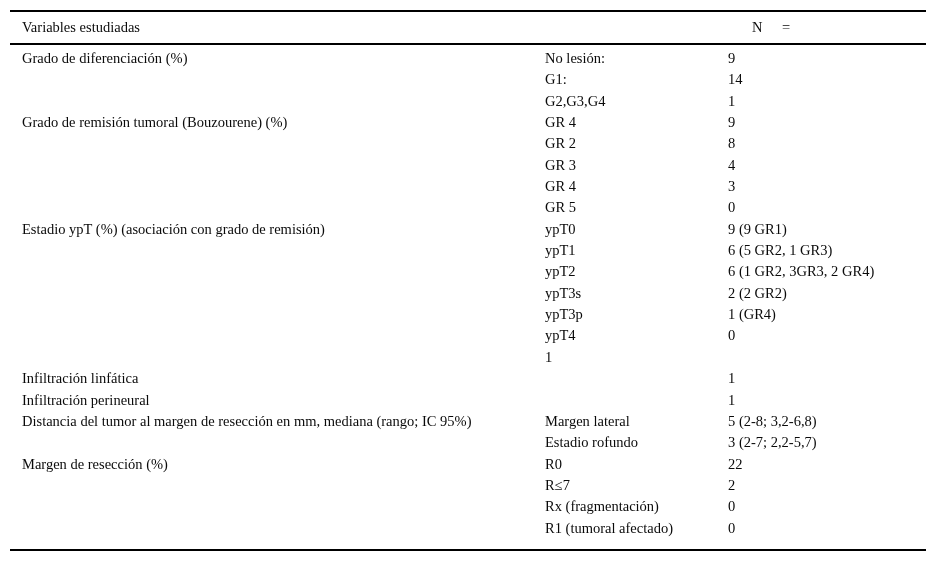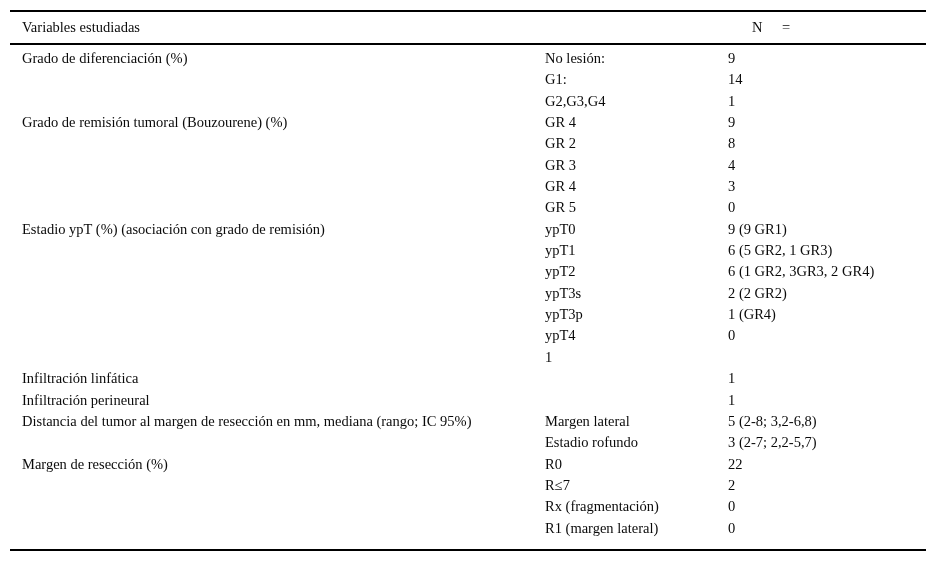--- a/index.html
+++ b/index.html
@@ -196,19 +196,19 @@
   </div>
 
   <div class="table-row">
     <span class="cell"></span>
     <span class="cell">Rx (fragmentación)</span>
     <span class="cell">0</span>
   </div>
 
   <div class="table-row">
     <span class="cell"></span>
-    <span class="cell">R1 (margen lateral)</span>
+    <span class="cell">R1 (tumoral afectado)</span>
     <span class="cell">0</span>
   </div>
 </div>
 
   </div>
 </div>
 
 </body></html>

